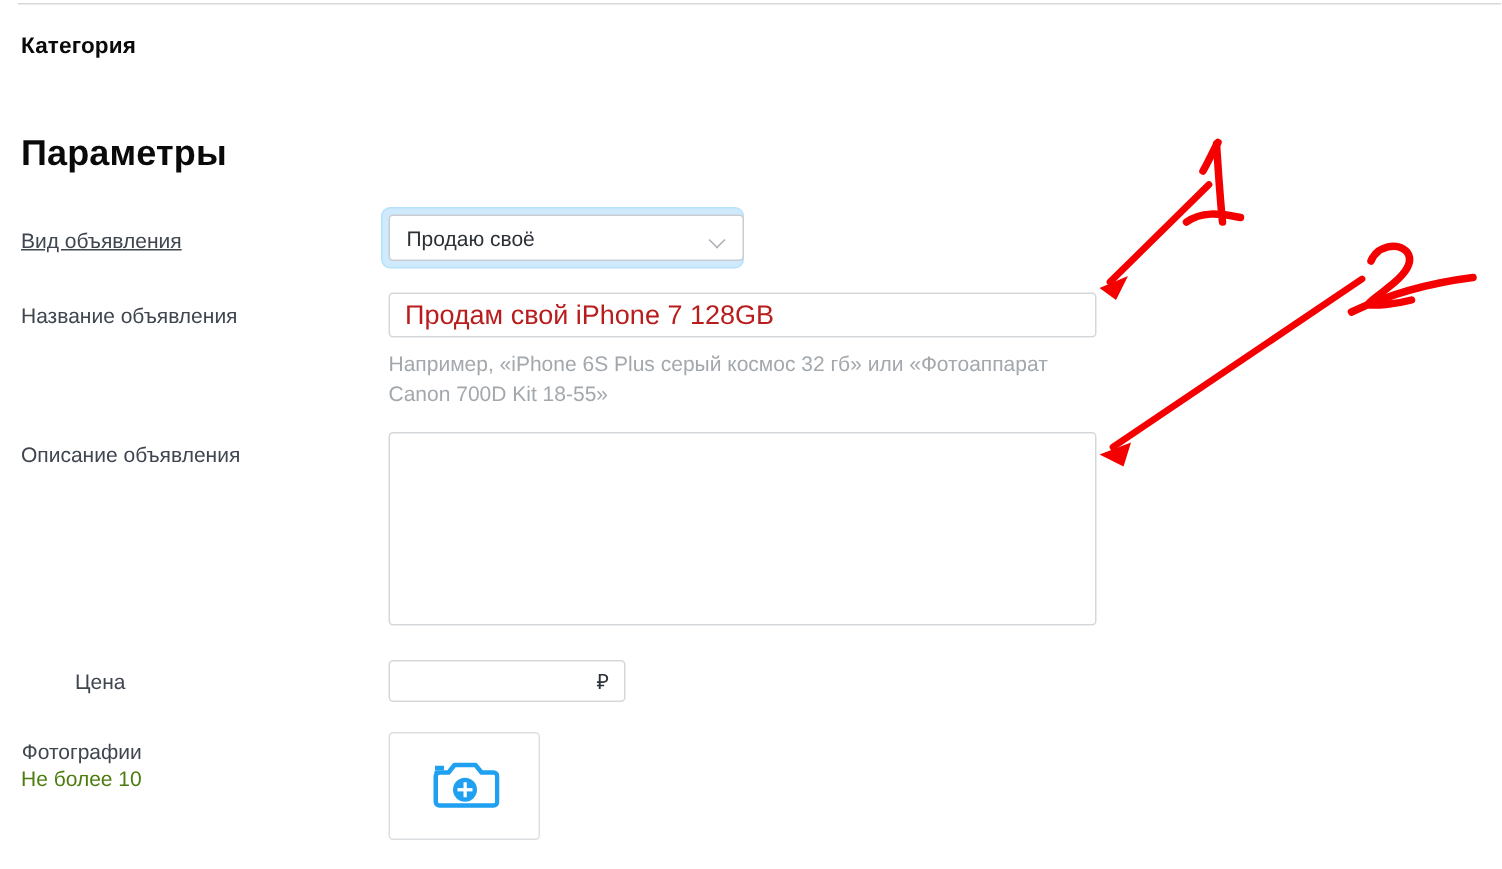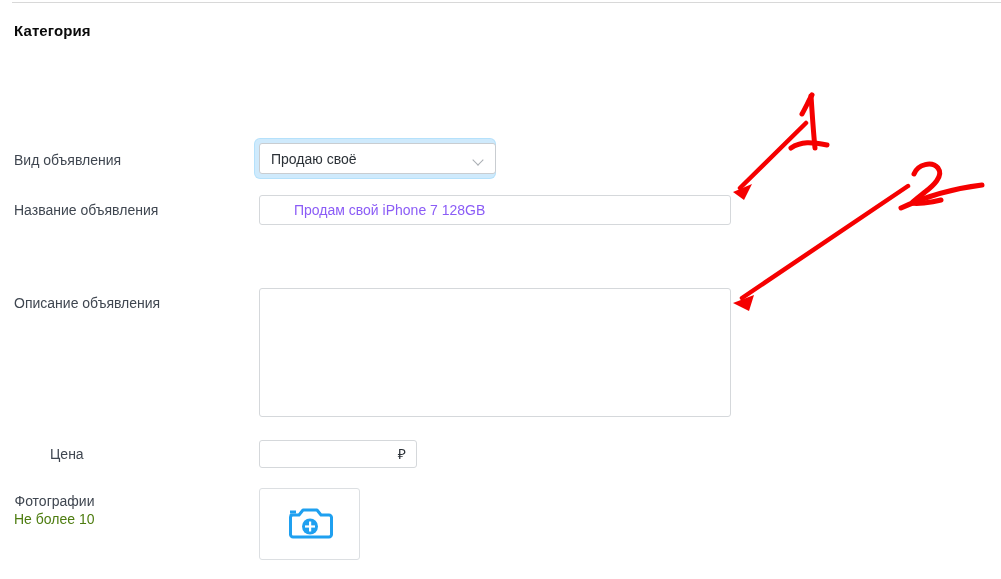--- a/index.html
+++ b/index.html
@@ -71,21 +71,21 @@
     color: #3f4650;
     line-height: 18px;
   }
   .label-sub {
     display: block;
     color: #4d7c0f;
     font-size: 14px;
     line-height: 19px;
   }
 
-  .lbl-type  { top: 151px; }
+  .lbl-type  { top: 151px; text-decoration: underline; }
   .lbl-title { top: 201px; }
   .lbl-desc  { top: 294px; }
   .lbl-price { top: 445px; margin-left: 36px; }
   .lbl-photo { top: 492px; text-align: right; }
 
   
   .select-wrap {
     position: absolute;
     left: 255px;
     top: 139px;
@@ -138,24 +138,23 @@
     width: 472px;
     height: 30px;
     background: #ffffff;
     border: 1px solid #d5d8db;
     border-radius: 3px;
   }
   .text-input .value {
     position: absolute;
     left: 10px;
     top: 5px;
-    font-size: 14px;
-    color: #8b5cf6;
+    font-size: 18px;
+    color: #b91c1c;
     line-height: 19px;
-    margin-left: 24px;
   }
 
   .hint {
     position: absolute;
     left: 259px;
     top: 232px;
     width: 470px;
     font-size: 14px;
     color: #a3a8ad;
     line-height: 20px;
@@ -224,36 +223,38 @@
 </head>
 <body>
 
 <div id="page">
 
   <div class="top-rule"></div>
 
   <div class="category-heading">Категория</div>
 
 
+  <div class="params-heading">Параметры</div>
 
   <div class="field-label lbl-type">Вид объявления</div>
 
   <div class="select-wrap">
     <div class="select-box">
       <span class="select-value">Продаю своё</span>
       <span class="chevron-down"></span>
     </div>
   </div>
 
   <div class="field-label lbl-title">Название объявления</div>
 
   <div class="text-input">
     <span class="value">Продам свой iPhone 7 128GB</span>
   </div>
 
+  <div class="hint">Например, «iPhone 6S Plus серый космос 32 гб» или «Фотоаппарат Canon 700D Kit 18-55»</div>
 
   <div class="field-label lbl-desc">Описание объявления</div>
 
   <div class="textarea-box"></div>
 
   <div class="field-label lbl-price">Цена</div>
 
   <div class="price-input">
     <span class="currency">₽</span>
   </div>

